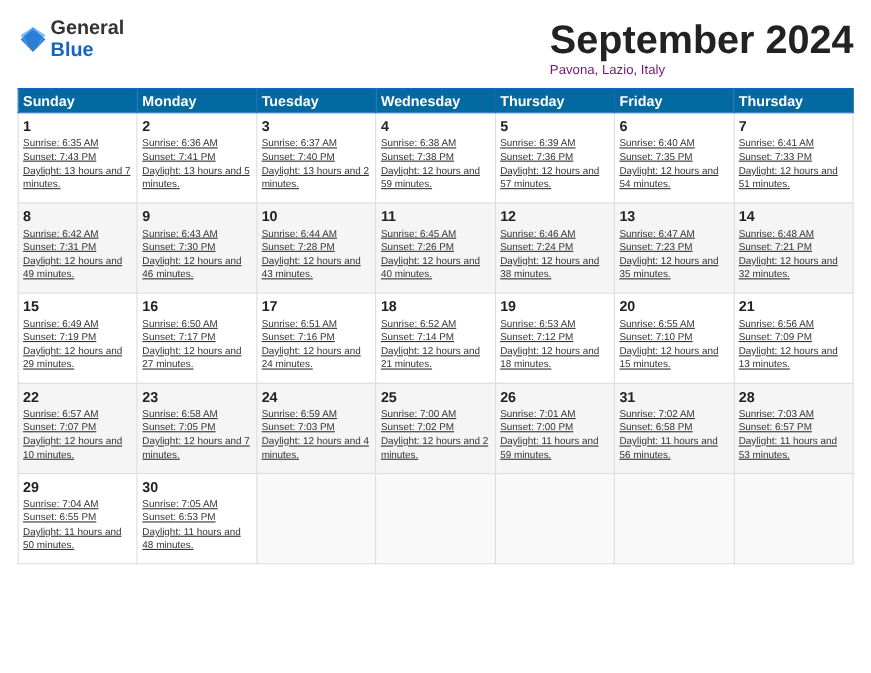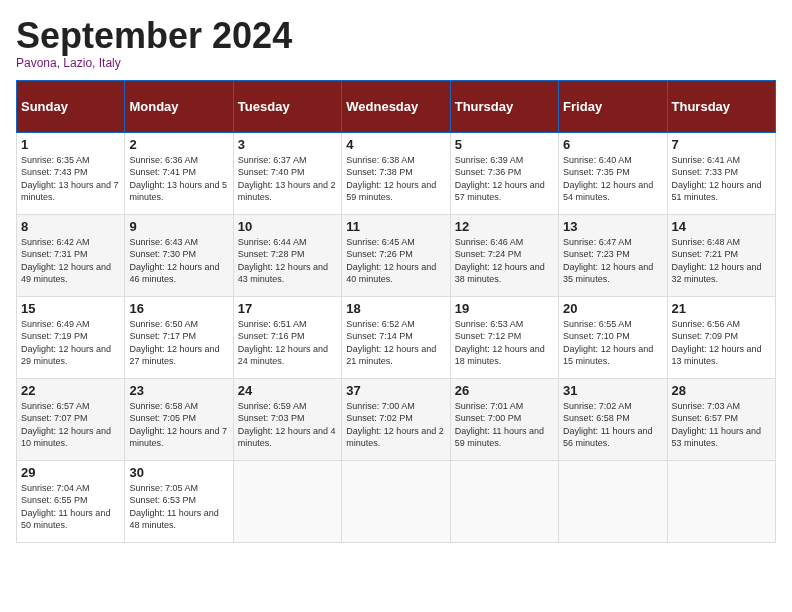--- a/index.html
+++ b/index.html
@@ -58,25 +58,25 @@
     .subtitle {
       font-size: 12px;
       color: #701a75;
     }
     table {
       width: 100%;
       border-collapse: collapse;
       table-layout: fixed;
     }
     th {
-      background-color: #7f1d1d;
+      background-color: #0369a1;
       color: #fff;
       font-size: 13px;
       font-weight: bold;
-      padding: 18px 4px;
+      padding: 3px 4px;
       text-align: left;
       border: 1px solid #1565c0;
     }
     td {
       vertical-align: top;
       padding: 4px 4px;
       font-size: 9.5px;
       color: #333;
       border: 1px solid #ddd;
       height: 82px;
@@ -89,30 +89,42 @@
       font-size: 13px;
       font-weight: bold;
       color: #222;
       display: block;
       margin-bottom: 2px;
     }
     .day-info {
       font-size: 9px;
       color: #333;
       line-height: 1.4;
+      text-decoration: underline;
     }
     td.empty {
       background: #f9f9f9;
     }
   </style>
 </head>
 <body>
 
 <div class="page">
   <div class="header">
+    <div class="logo">
+      <svg class="logo-icon" viewBox="0 0 40 40" xmlns="http://www.w3.org/2000/svg">
+        <polygon points="20,4 36,20 20,36 4,20" fill="#1565c0" opacity="0.85"></polygon>
+        <polygon points="20,4 36,14 28,28 12,28 4,14" fill="#42a5f5" opacity="0.7"></polygon>
+        <polygon points="20,8 32,16 26,28 14,28 8,16" fill="#1565c0" opacity="0.5"></polygon>
+      </svg>
+      <div class="logo-text">
+        <span class="logo-general">General</span>
+        <span class="logo-blue">Blue</span>
+      </div>
+    </div>
     <div class="title-block">
       <div class="month-title">September 2024</div>
       <div class="subtitle">Pavona, Lazio, Italy</div>
     </div>
   </div>
 
   <table>
     <thead>
       <tr>
       <th>Sunday</th>
@@ -222,21 +234,21 @@
           </td>
           <td>
             <span class="day-num">23</span>
             <div class="day-info">Sunrise: 6:58 AM<br>Sunset: 7:05 PM<br>Daylight: 12 hours and 7 minutes.</div>
           </td>
           <td>
             <span class="day-num">24</span>
             <div class="day-info">Sunrise: 6:59 AM<br>Sunset: 7:03 PM<br>Daylight: 12 hours and 4 minutes.</div>
           </td>
           <td>
-            <span class="day-num">37</span>
+            <span class="day-num">25</span>
             <div class="day-info">Sunrise: 7:00 AM<br>Sunset: 7:02 PM<br>Daylight: 12 hours and 2 minutes.</div>
           </td>
           <td>
             <span class="day-num">26</span>
             <div class="day-info">Sunrise: 7:01 AM<br>Sunset: 7:00 PM<br>Daylight: 11 hours and 59 minutes.</div>
           </td>
           <td>
             <span class="day-num">31</span>
             <div class="day-info">Sunrise: 7:02 AM<br>Sunset: 6:58 PM<br>Daylight: 11 hours and 56 minutes.</div>
           </td>

